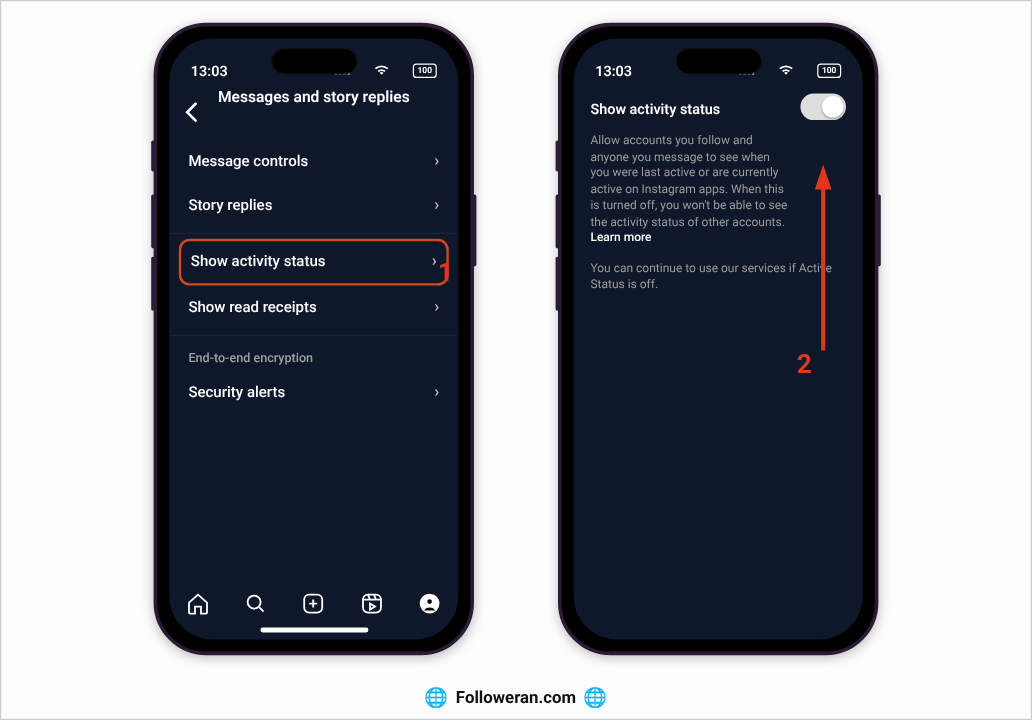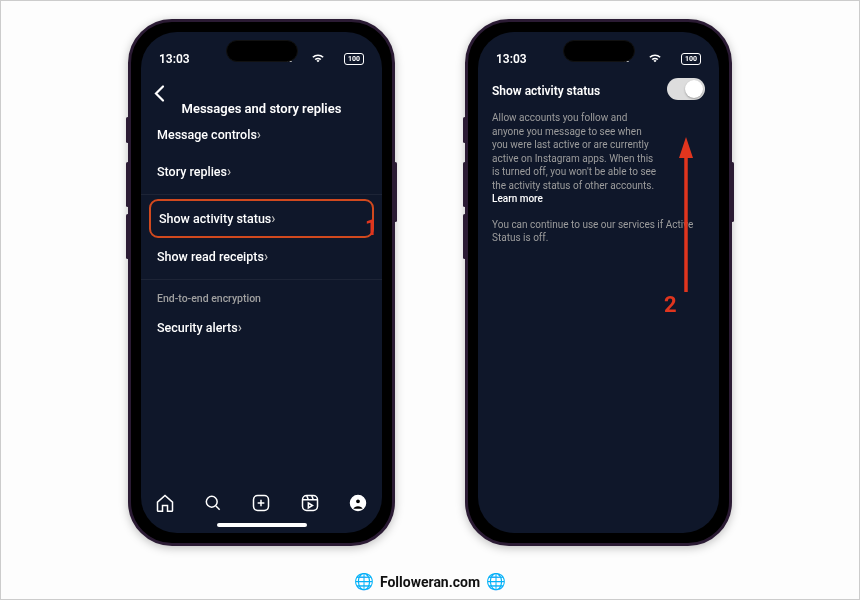--- a/index.html
+++ b/index.html
@@ -42,32 +42,32 @@
     }
 
     .statusbar {
       height:42px; display:flex; align-items:center; justify-content:space-between;
       padding:12px 18px 0; color:#fff; font-size:12px; font-weight:600;
     }
     .status-right { display:flex; align-items:center; gap:19px; }
     .battery-box { display:inline-flex; align-items:center; justify-content:center; border:1px solid #fff; border-radius:3px; font-size:7px; padding:1px 3px; font-weight:700; }
 
     .navbar {
-      height:42px; display:flex; align-items:flex-end; justify-content:center;
+      height:42px; display:flex; align-items:flex-start; justify-content:center;
       color:#fff; font-size:13px; font-weight:600; position:relative;
     }
     .back {
       position:absolute; left:12px; top:50%; transform:translateY(-50%);
       color:#fff; font-size:20px; line-height:1;
     }
 
     .content { flex:1; overflow:hidden; padding:0 14px; color:#fff; }
     .section-h { color:#a0a0a0; font-size:10.5px; font-weight:500; margin:12px 2px 4px; }
     .row {
-      display:flex; align-items:center; justify-content:flex-start;
+      display:flex; align-items:center; justify-content:space-between;
       color:#fff; font-size:12.5px; font-weight:500;
       padding:10px 2px; border-bottom:1px solid rgba(255,255,255,0);
     }
     .chev { color:#bbb; font-size:14px; }
     .divider { height:1px; background:rgba(255,255,255,.06); margin:4px -14px; }
 
     .highlight {
       border:2.5px solid #d1491e; border-radius:9px;
       margin:0 -6px; padding:6px 8px;
     }

